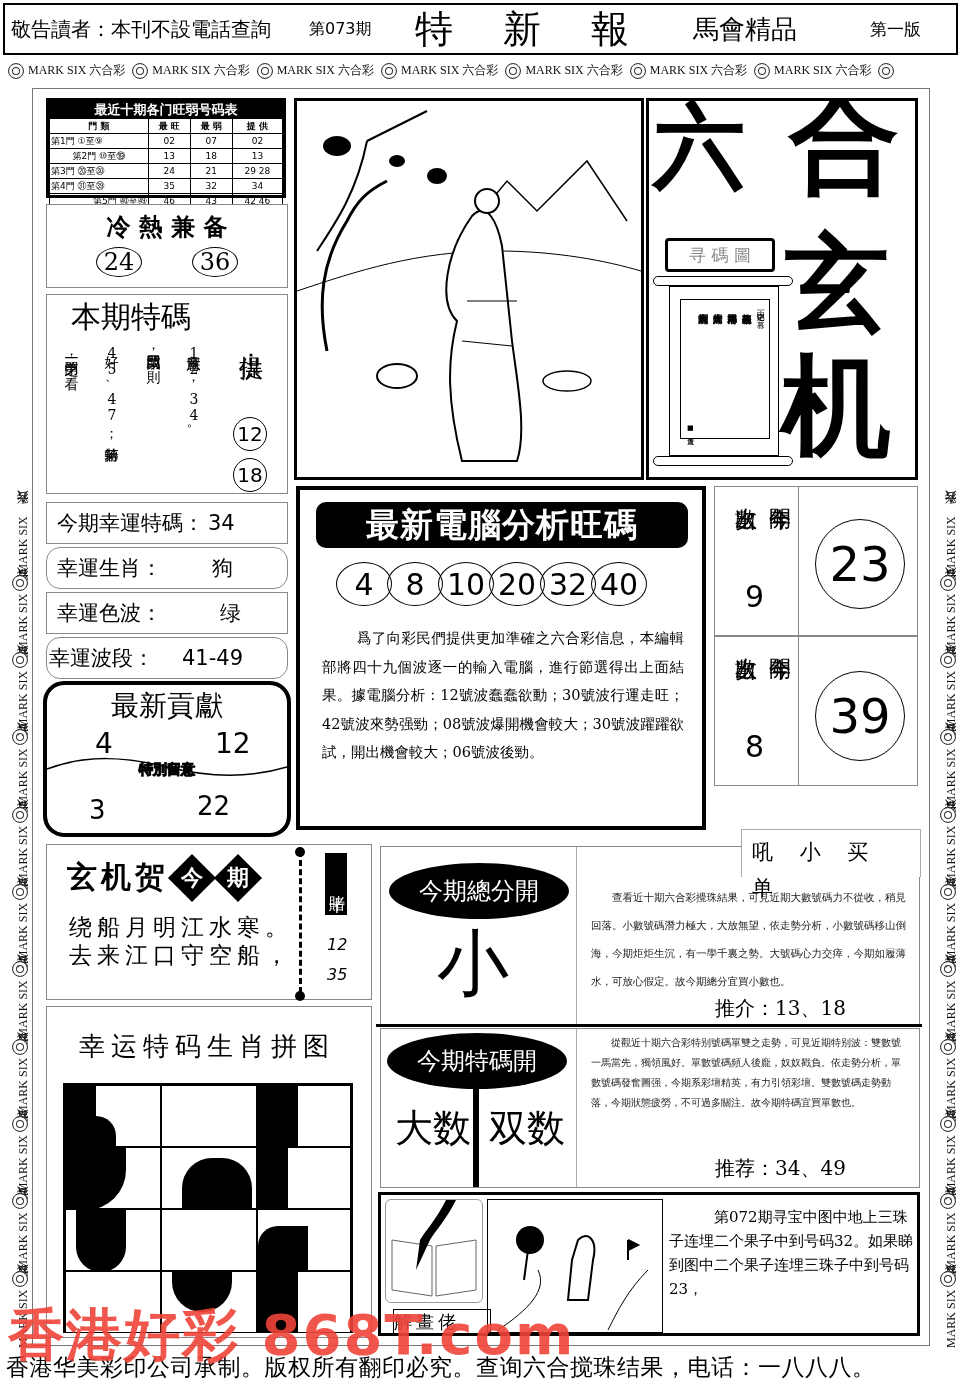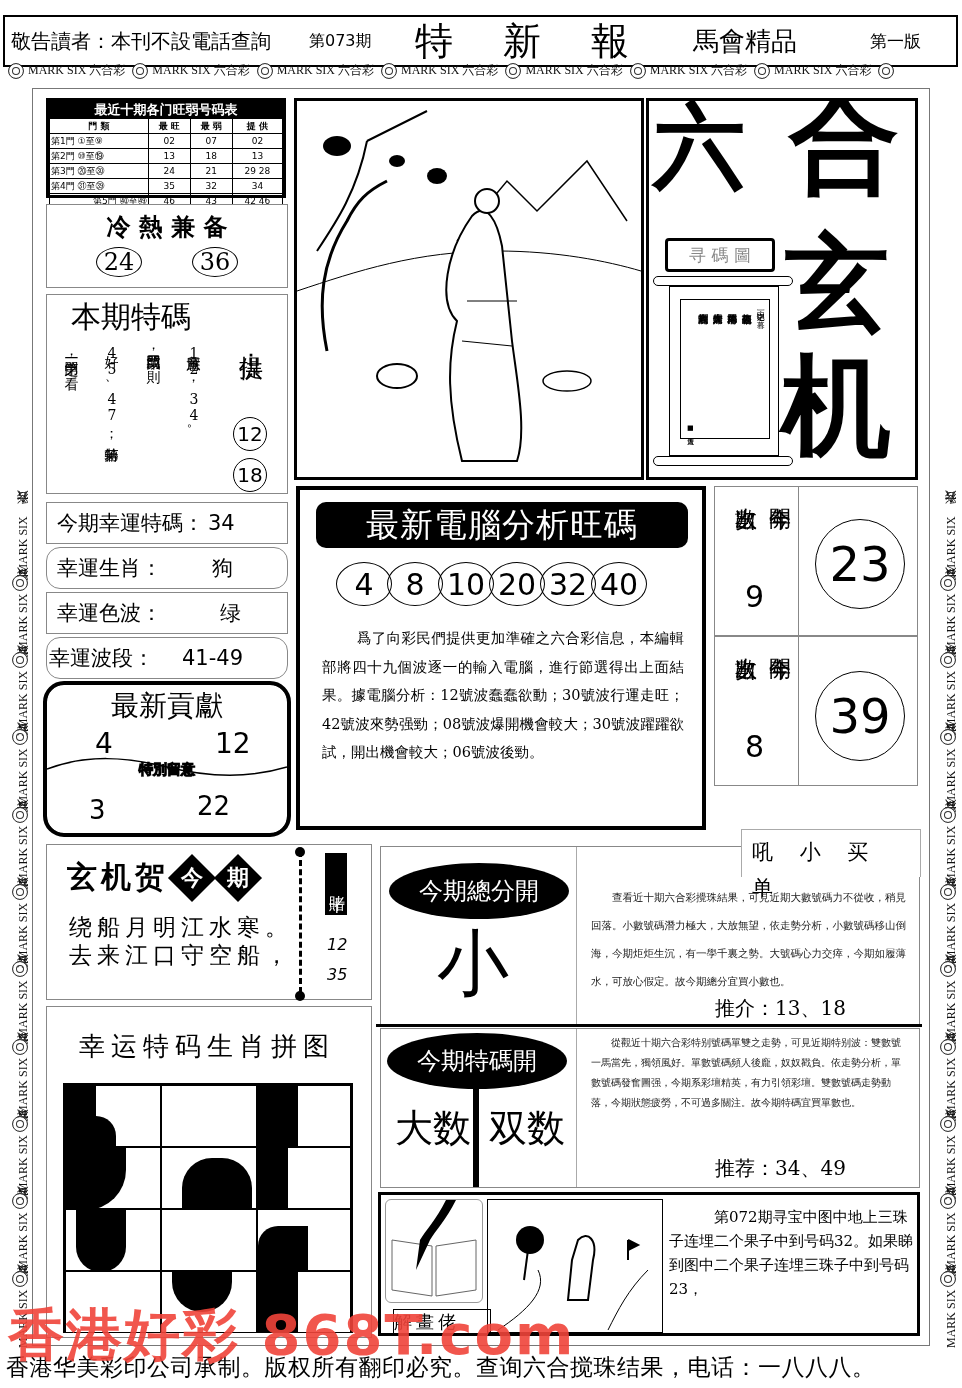--- a/index.html
+++ b/index.html
@@ -2,21 +2,21 @@
 <html><head>
 <meta charset="utf-8">
 <style>
 *{box-sizing:border-box;margin:0;padding:0}
 html,body{width:962px;height:1388px;background:#fff;overflow:hidden}
 body{position:relative;font-family:"DejaVu Serif",serif;color:#000}
 .abs{position:absolute}
 .serif{font-family:"DejaVu Serif","Liberation Serif",serif}
 .sans{font-family:"DejaVu Sans","Liberation Sans",sans-serif}
 
-#hdr{left:3px;top:3px;width:955px;height:52px;border:2px solid #000;margin-top:12px;}
+#hdr{left:3px;top:3px;width:955px;height:52px;border:2px solid #000;}
 #hdr span{position:absolute;top:50%;transform:translateY(-50%);white-space:nowrap}
 
 .strip{font-family:"Liberation Serif",serif;font-size:12px;white-space:nowrap;color:#111}
 .vstrip{writing-mode:vertical-rl;}
 .flower{display:inline-block;width:16px;height:16px;border-radius:50%;border:1px solid #333;margin:0 4px;vertical-align:middle;box-shadow:inset 0 0 0 3px #fff,inset 0 0 0 4px #333}
 
 #frame{left:32px;top:88px;width:898px;height:1258px;border:1px solid #777}
 .box{position:absolute;border:1px solid #888;background:#fff}
 .thick{border:4px solid #000}
 .circ{display:inline-flex;align-items:center;justify-content:center;border:1.5px solid #000;border-radius:50%}
@@ -76,21 +76,21 @@
       <td>最 弱</td>
       <td>提 供</td>
     </tr>
     <tr>
           <td style="text-align:left">第1門 ①至⑨</td>
           <td>02</td>
           <td>07</td>
           <td>02</td>
         </tr>
     <tr>
-          <td style="text-align:left">第2門 ⑩至⑲</td>
+          <td style="text-align:center">第2門 ⑩至⑲</td>
           <td>13</td>
           <td>18</td>
           <td>13</td>
         </tr>
     <tr>
           <td style="text-align:left">第3門 ⑳至㉚</td>
           <td>24</td>
           <td>21</td>
           <td>29 28</td>
         </tr>
@@ -185,21 +185,21 @@
       <span class="vt" style="font-size:10px;letter-spacing:0">門前冷落車馬稀</span>
       <span class="vt" style="font-size:10px;letter-spacing:0">老大嫁作商人婦</span>
       <span class="vt" style="font-size:10px;letter-spacing:0">商人重利輕別離</span>
       <span class="vt" style="font-size:7px;letter-spacing:0;align-self:flex-end">■曾道人</span>
     </div>
   </div>
   <div style="position:absolute;left:4px;top:355px;width:140px;height:10px;border:1px solid #000;border-radius:5px;background:#fff"></div>
 </div>
 
 <div class="box thick" style="left:296px;top:486px;width:410px;height:344px;border-width:4px">
-  <div class="sans" style="position:absolute;left:16px;top:12px;width:372px;height:46px;background:#000;border-radius:10px;color:#fff;font-size:33px;font-weight:normal;text-align:center;line-height:46px;letter-spacing:1px">最新電腦分析旺碼</div>
+  <div class="sans" style="position:absolute;left:16px;top:12px;width:372px;height:46px;background:#000;border-radius:10px;color:#fff;font-size:33px;font-weight:bold;text-align:center;line-height:46px;letter-spacing:1px">最新電腦分析旺碼</div>
   <div style="position:absolute;left:36px;top:72px;display:flex">
     <span class="circ sans" style="width:56px;height:44px;font-size:30px;margin-right:-5px">4</span>
     <span class="circ sans" style="width:56px;height:44px;font-size:30px;margin-right:-5px">8</span>
     <span class="circ sans" style="width:56px;height:44px;font-size:30px;margin-right:-5px">10</span>
     <span class="circ sans" style="width:56px;height:44px;font-size:30px;margin-right:-5px">20</span>
     <span class="circ sans" style="width:56px;height:44px;font-size:30px;margin-right:-5px">32</span>
     <span class="circ sans" style="width:56px;height:44px;font-size:30px">40</span>
   </div>
   <p class="serif" style="position:absolute;left:22px;top:134px;width:362px;font-size:14.5px;line-height:28.5px;text-indent:2.4em;text-align:justify">爲了向彩民們提供更加準確之六合彩信息，本編輯部將四十九個波逐一的輸入電腦，進行節選得出上面結果。據電腦分析：12號波蠢蠢欲動；30號波行運走旺；42號波來勢强勁；08號波爆開機會較大；30號波躍躍欲試，開出機會較大；06號波後勁。</p>
 </div>

